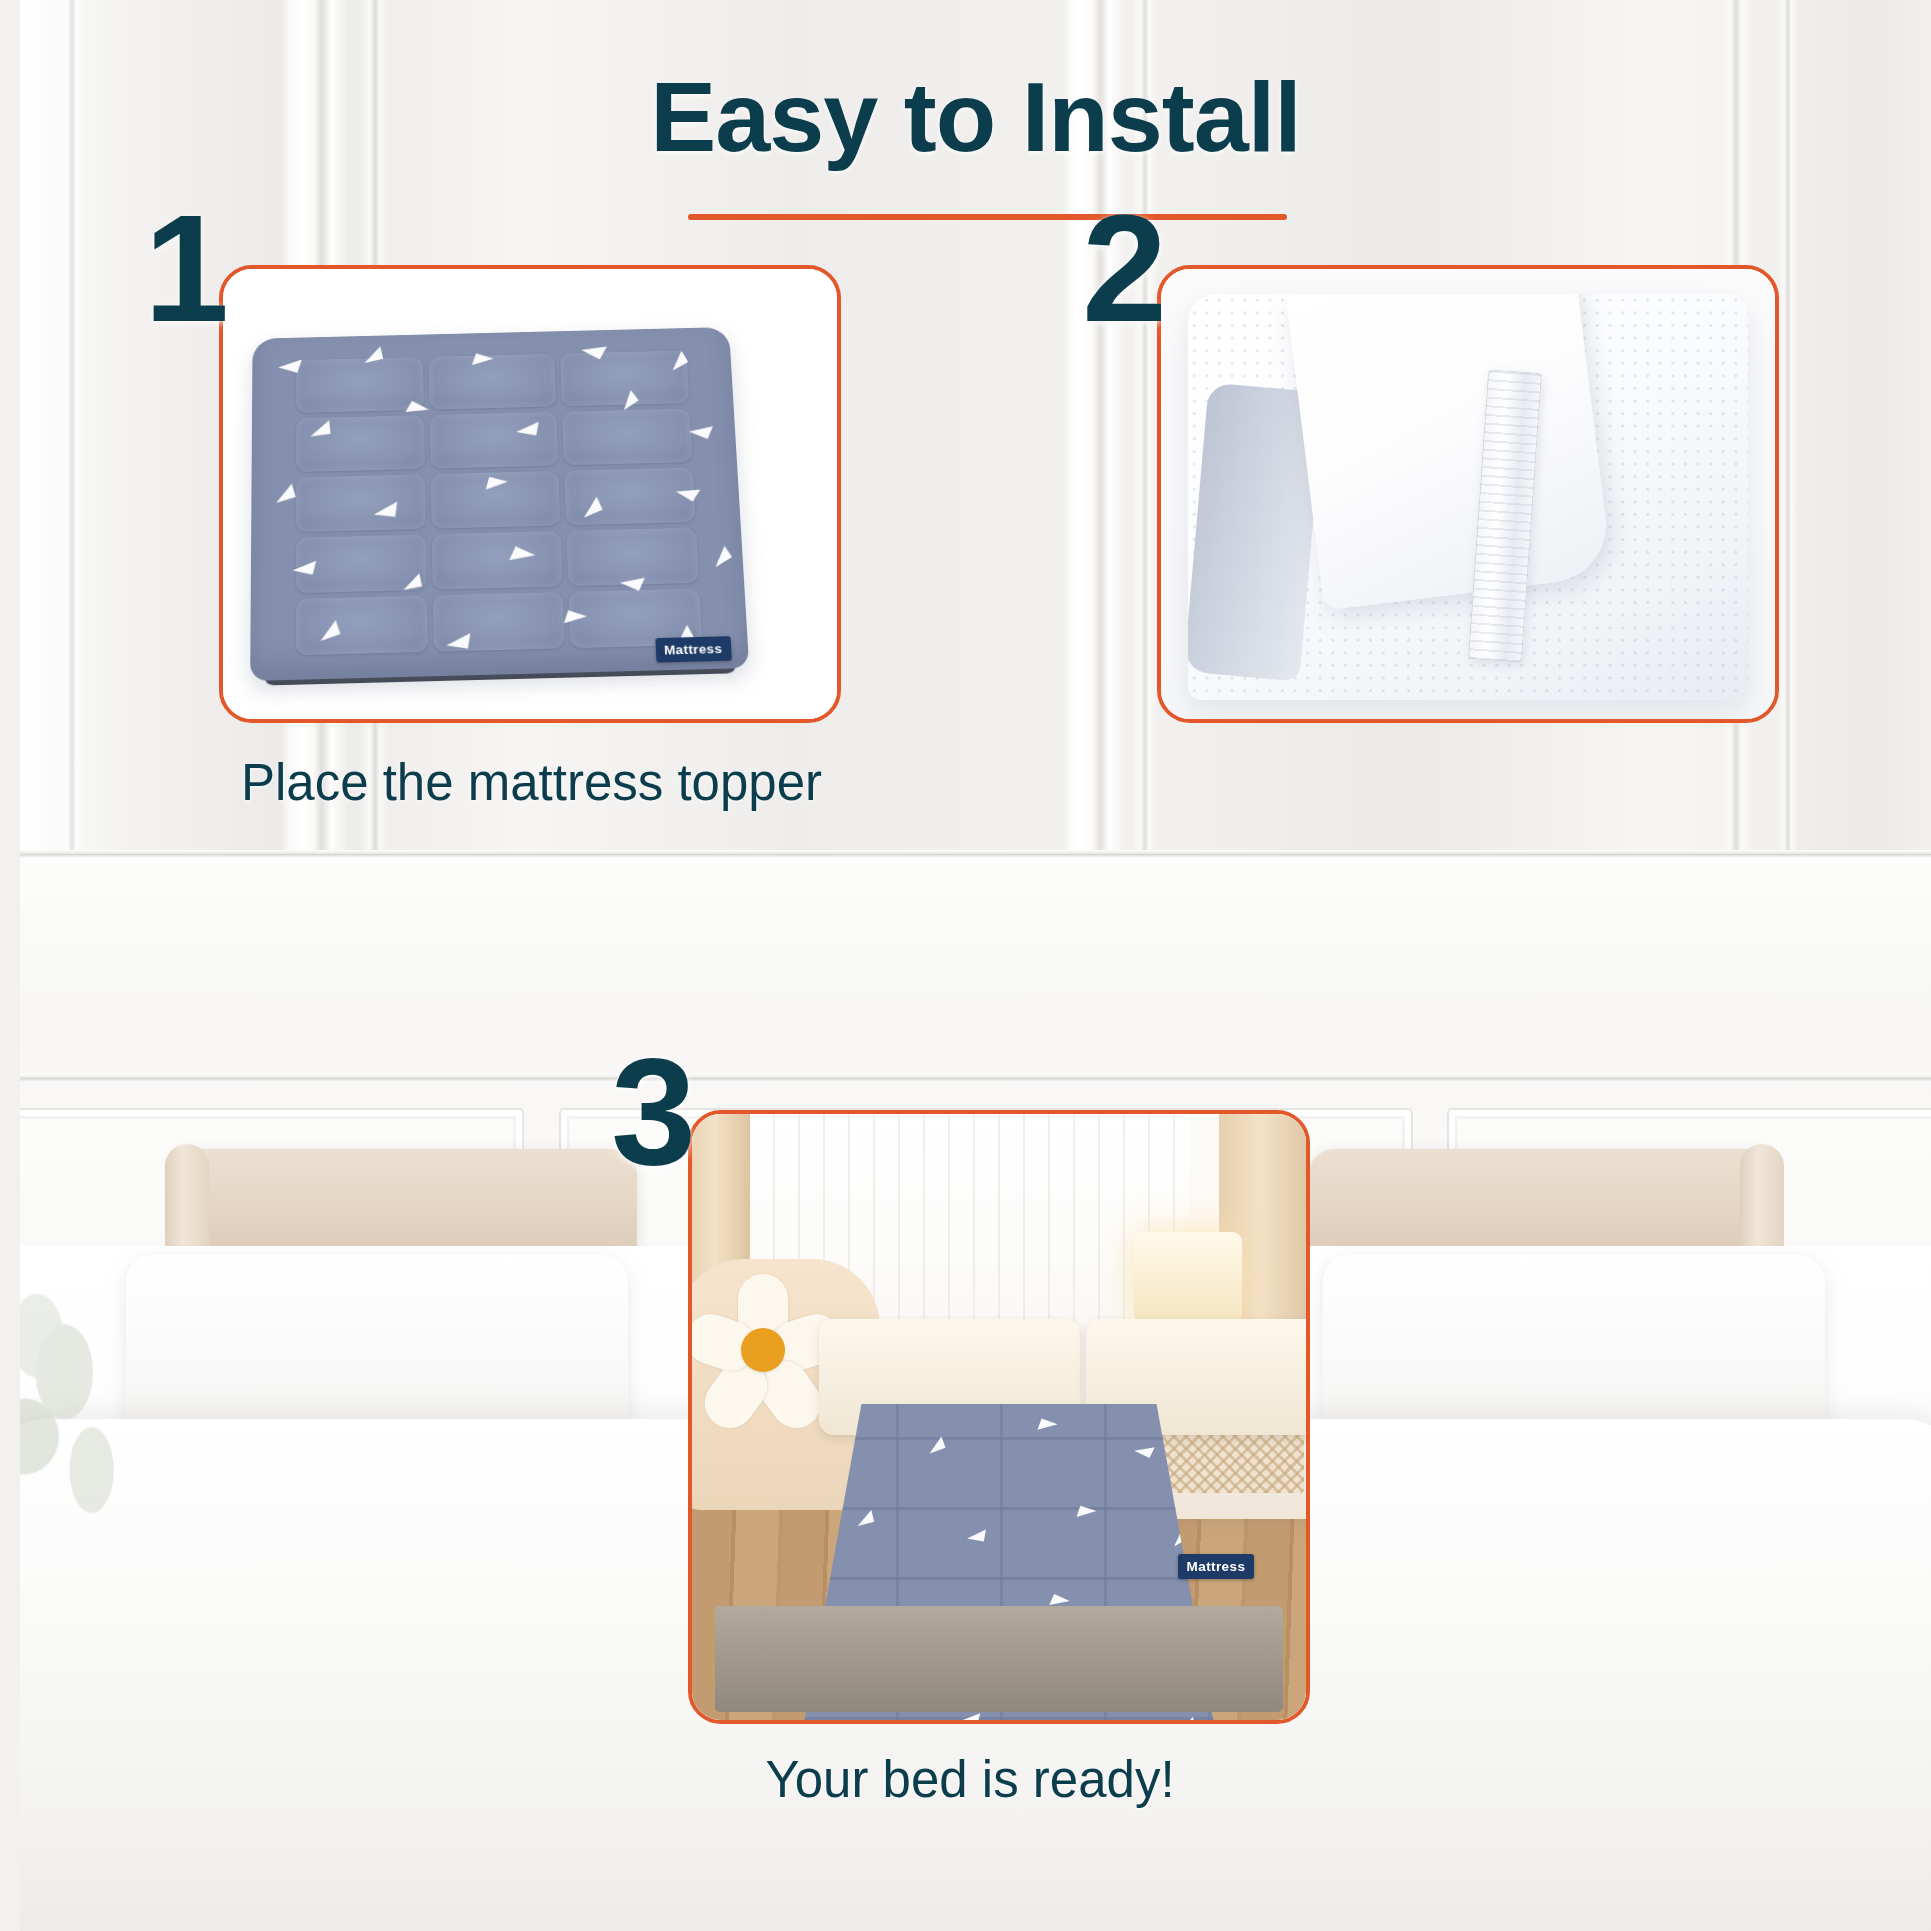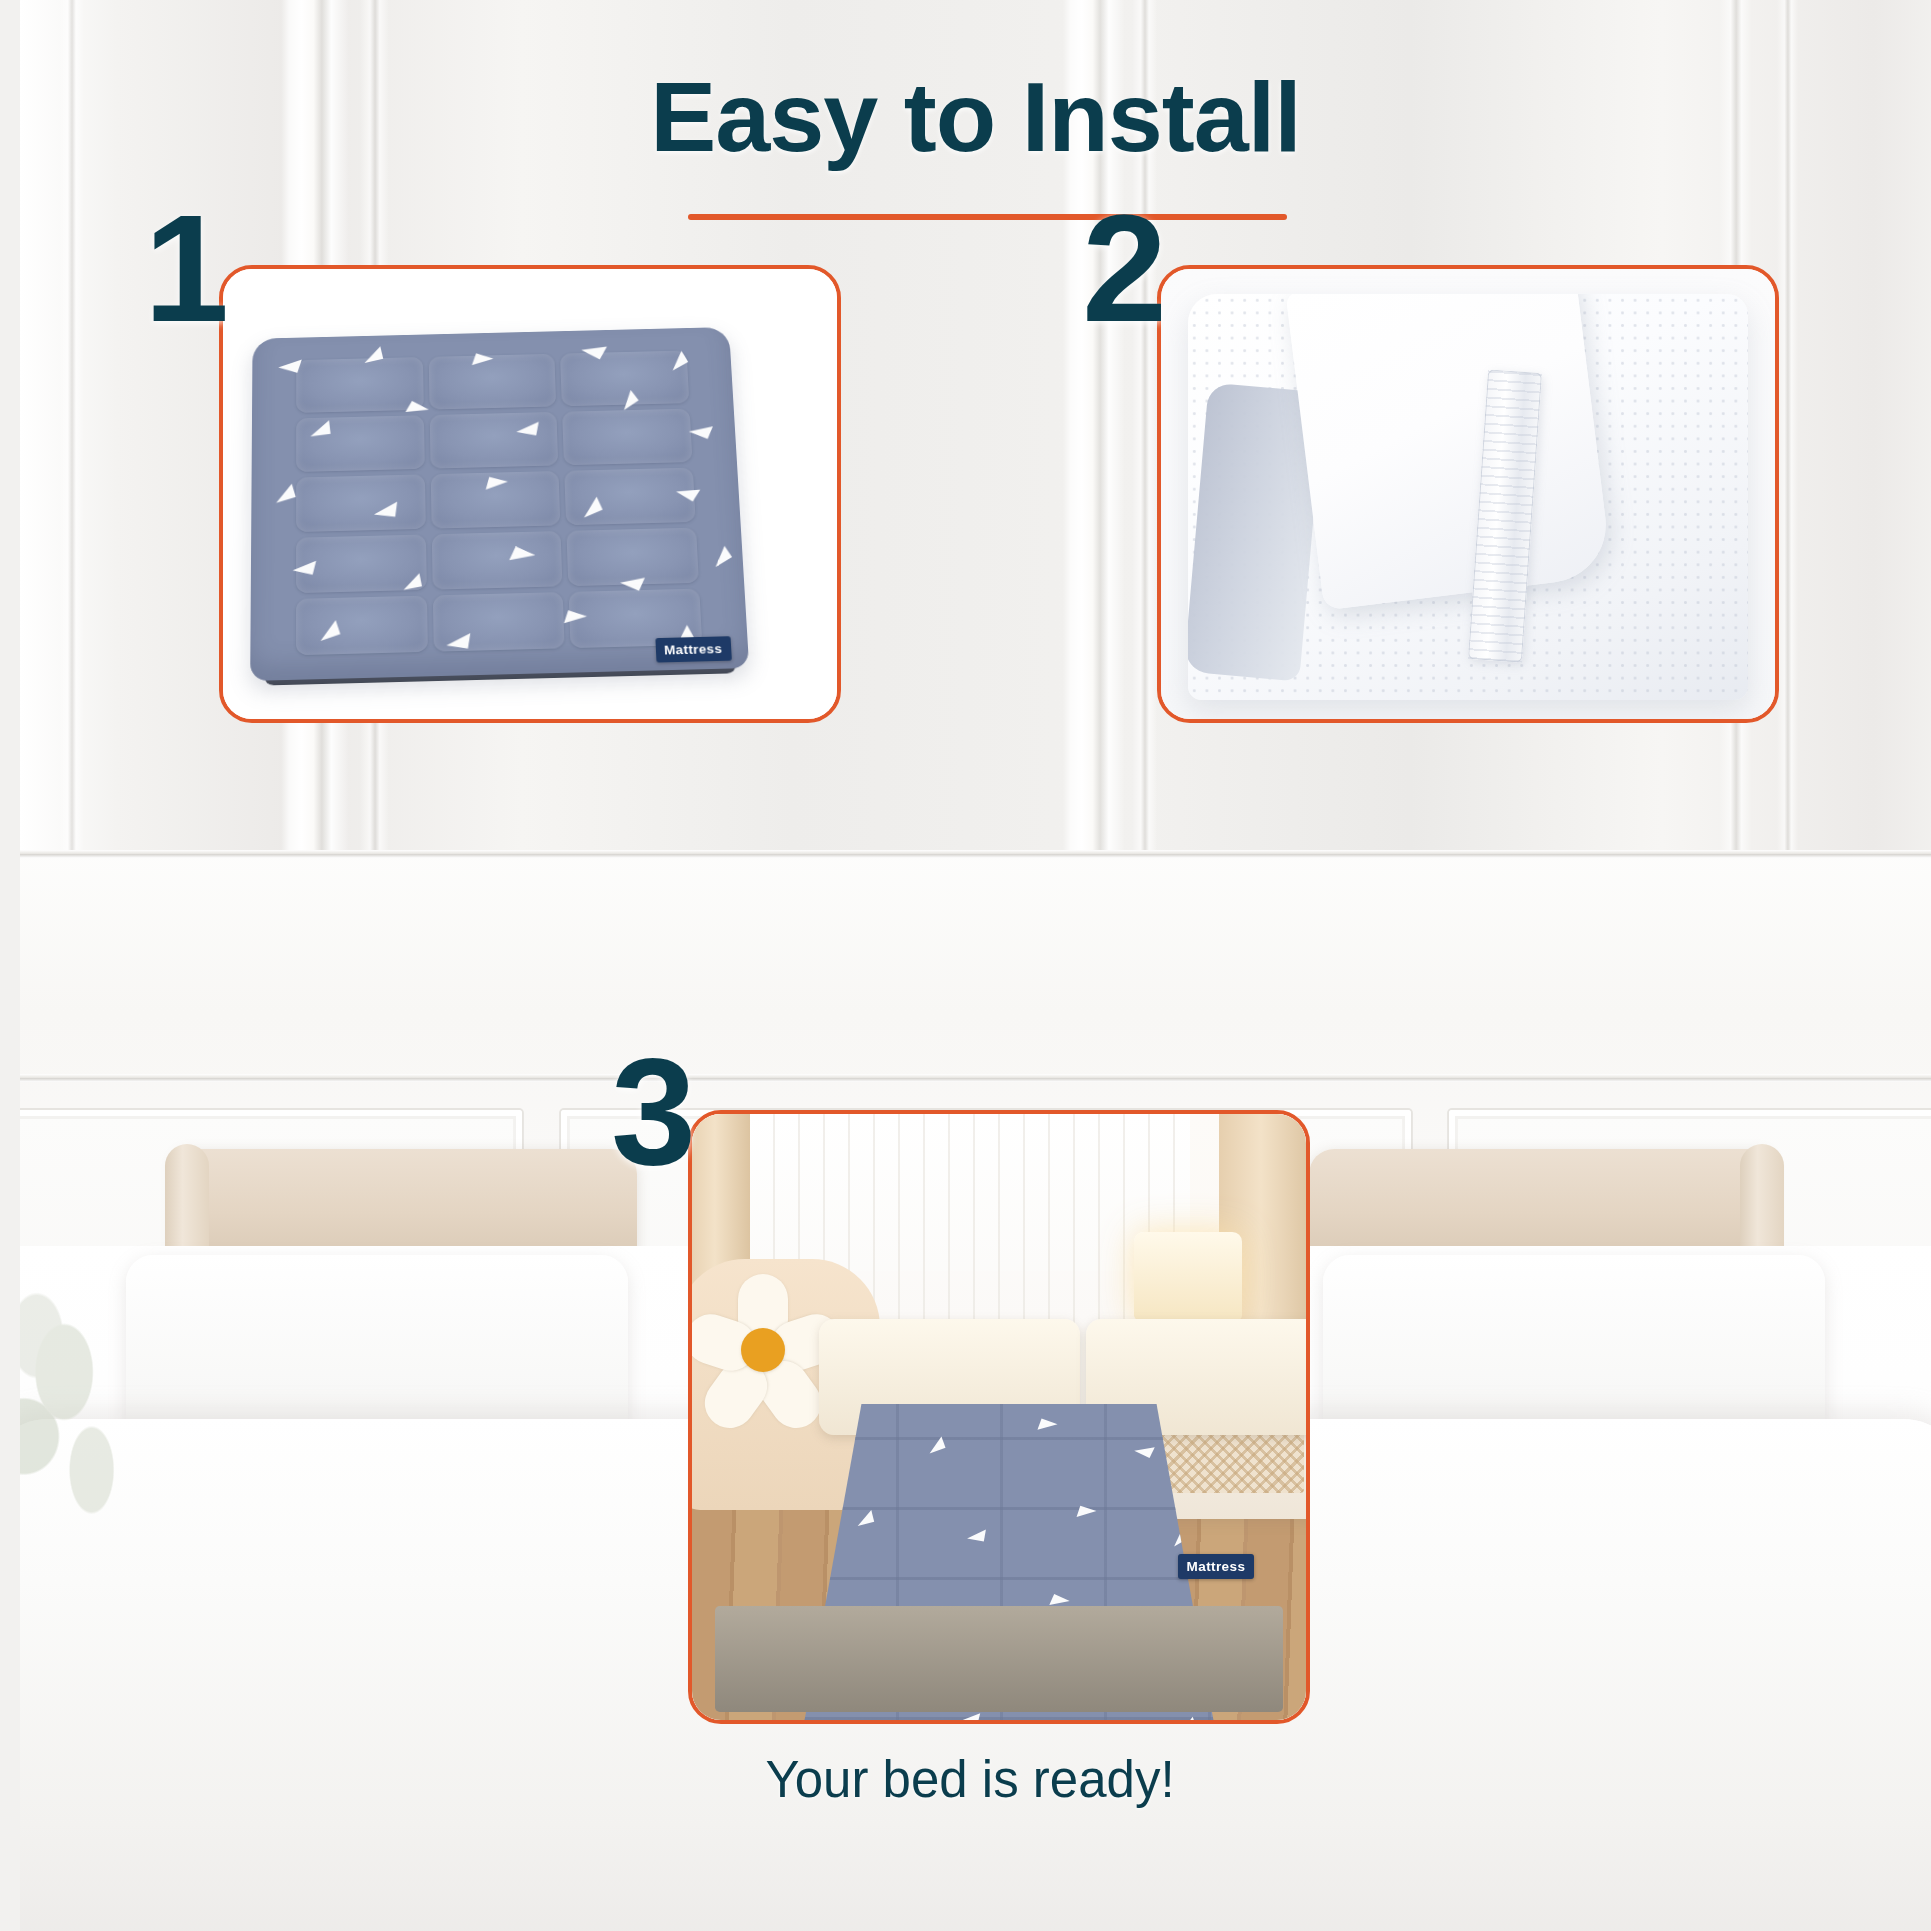--- a/index.html
+++ b/index.html
@@ -379,20 +379,21 @@
           <span class="tri" style="left:68px;  top:307px; border-width:0 0 15.4px 21px; border-color:transparent transparent #ffffff transparent; transform:rotate(-18deg);"></span>
           <span class="tri" style="left:199px; top:319px; border-width:0 0 16.4px 22px; border-color:transparent transparent #ffffff transparent; transform:rotate(10deg);"></span>
           <span class="tri" style="left:319px; top:303px; border-width:0 0 14.5px 20px; border-color:transparent transparent #ffffff transparent; transform:rotate(200deg);"></span>
           <span class="tri" style="left:425px; top:322px; border-width:0 0 15.4px 21px; border-color:transparent transparent #ffffff transparent; transform:rotate(-26deg);"></span>
         </div>
         <span class="tag" style="right:17.4px; bottom:50px;">Mattress</span>
       </div>
     </div>
   </div>
   <div class="step-num num-1">1</div>
+  <div class="caption cap-1">Place the mattress topper</div>
 
   <div class="card card-2">
     <div class="cover-wrap">
       <div class="cover-body">
         <div class="cover-dots"></div>
         <div class="cover-edge"></div>
         <div class="cover-flap"></div>
         <div class="elastic-loop"></div>
       </div>
     </div>

